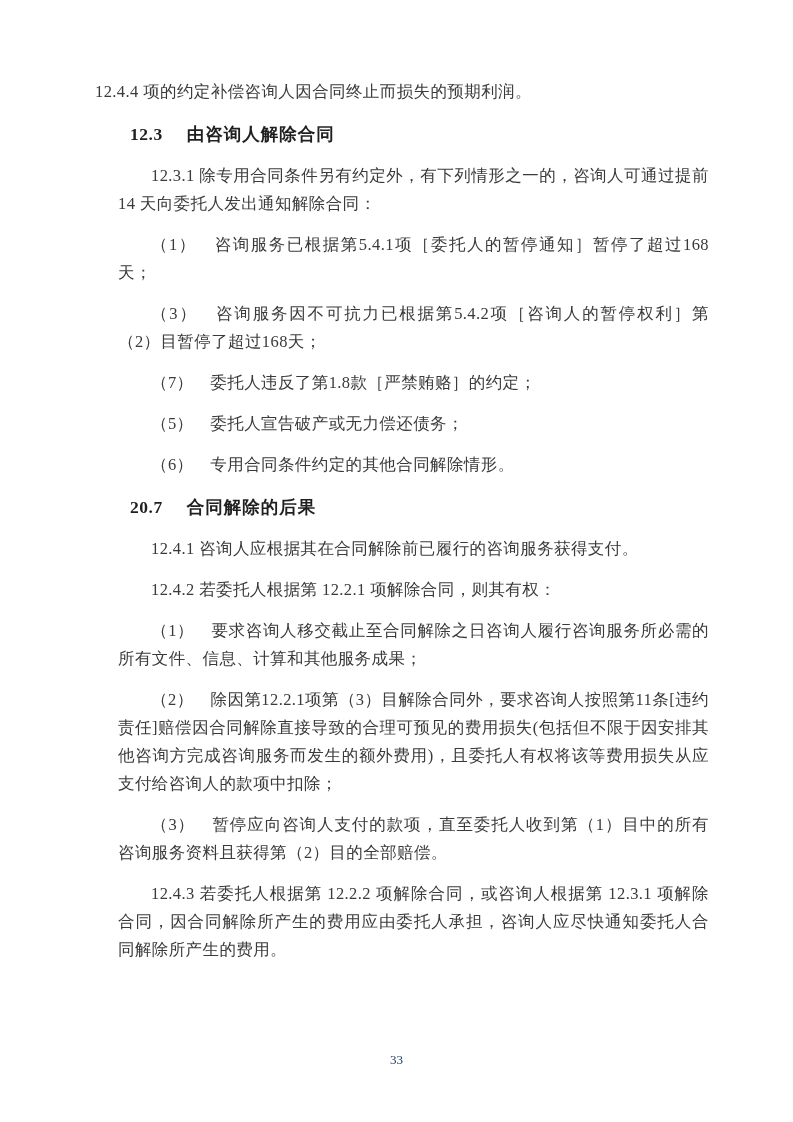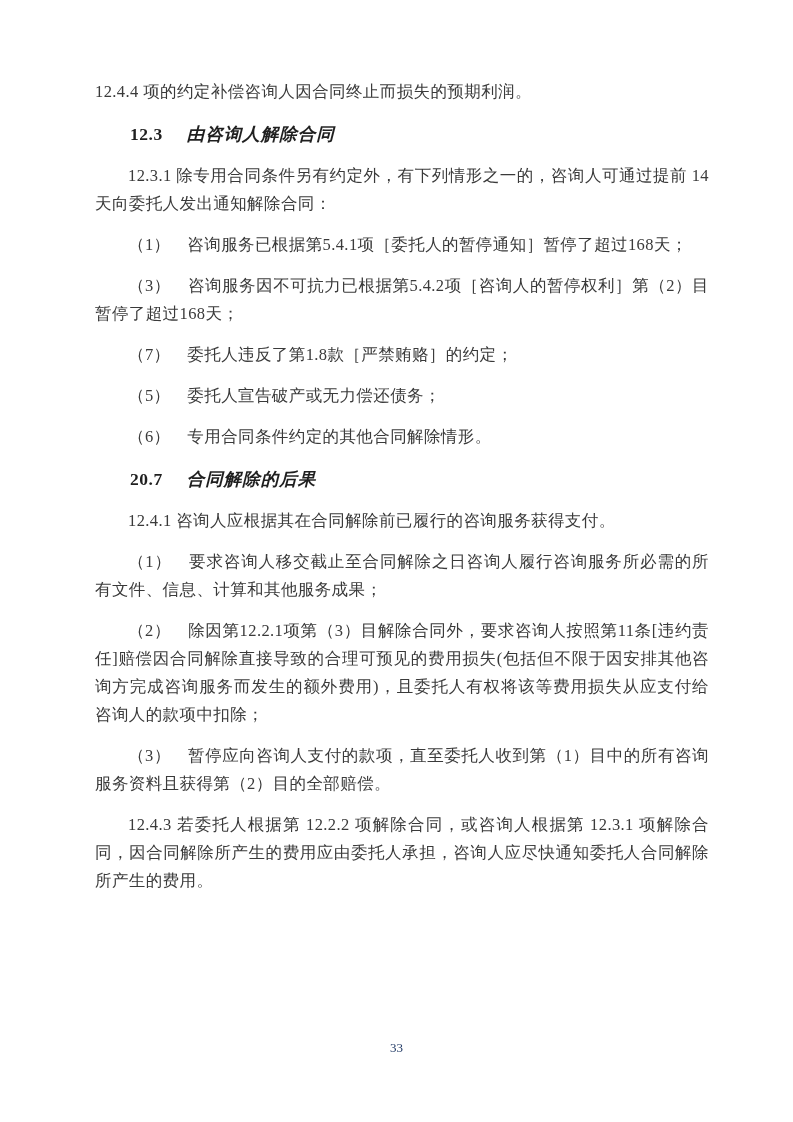--- a/index.html
+++ b/index.html
@@ -25,44 +25,43 @@
     width: 614px;
   }
   p.para {
     margin: 0 0 13px 0;
     font-size: 16.5px;
     line-height: 28px;
     letter-spacing: 0.4px;
     text-align: justify;
     color: #3a3a3a;
   }
-  p.para.indent { text-indent: 2em; }
+  p.para.indent { text-indent: 2em; margin-left: 23px; }
   p.para.noindent { text-indent: 0; }
   h3.section-heading {
     margin: 14px 0 14px 0;
     padding-left: 2em;
     font-size: 17.5px;
     line-height: 28px;
     font-weight: bold;
     color: #1f1f1f;
     letter-spacing: 0.5px;
   }
   h3.section-heading .hnum {
     font-family: Liberation Serif, serif;
     margin-right: 1.1em;
   }
   h3.section-heading .htitle {
     font-family: "Liberation Sans", "DejaVu Sans", sans-serif;
     letter-spacing: 1px;
-    font-style: italic;
   }
   .footer {
     position: absolute;
     left: 0;
-    bottom: 66px;
+    bottom: 54px;
     width: 100%;
     text-align: center;
   }
   .page-num {
     font-size: 13px;
     color: #1f3864;
     font-family: "Liberation Serif", "DejaVu Serif", serif;
   }
 </style>
 </head>
@@ -84,20 +83,21 @@
     <p class="para indent">（7）　委托人违反了第1.8款［严禁贿赂］的约定；</p>
     <p class="para indent">（5）　委托人宣告破产或无力偿还债务；</p>
     <p class="para indent">（6）　专用合同条件约定的其他合同解除情形。</p>
 
     <h3 class="section-heading">
       <span class="hnum">20.7</span>
       <span class="htitle">合同解除的后果</span>
     </h3>
 
     <p class="para indent">12.4.1 咨询人应根据其在合同解除前已履行的咨询服务获得支付。</p>
+    <p class="para indent">12.4.2 若委托人根据第 12.2.1 项解除合同，则其有权：</p>
     <p class="para indent">（1）　要求咨询人移交截止至合同解除之日咨询人履行咨询服务所必需的所有文件、信息、计算和其他服务成果；</p>
     <p class="para indent">（2）　除因第12.2.1项第（3）目解除合同外，要求咨询人按照第11条[违约责任]赔偿因合同解除直接导致的合理可预见的费用损失(包括但不限于因安排其他咨询方完成咨询服务而发生的额外费用)，且委托人有权将该等费用损失从应支付给咨询人的款项中扣除；</p>
     <p class="para indent">（3）　暂停应向咨询人支付的款项，直至委托人收到第（1）目中的所有咨询服务资料且获得第（2）目的全部赔偿。</p>
     <p class="para indent">12.4.3 若委托人根据第 12.2.2 项解除合同，或咨询人根据第 12.3.1 项解除合同，因合同解除所产生的费用应由委托人承担，咨询人应尽快通知委托人合同解除所产生的费用。</p>
 
   </div>
 
   <div class="footer">
     <span class="page-num">33</span>
   </div>

